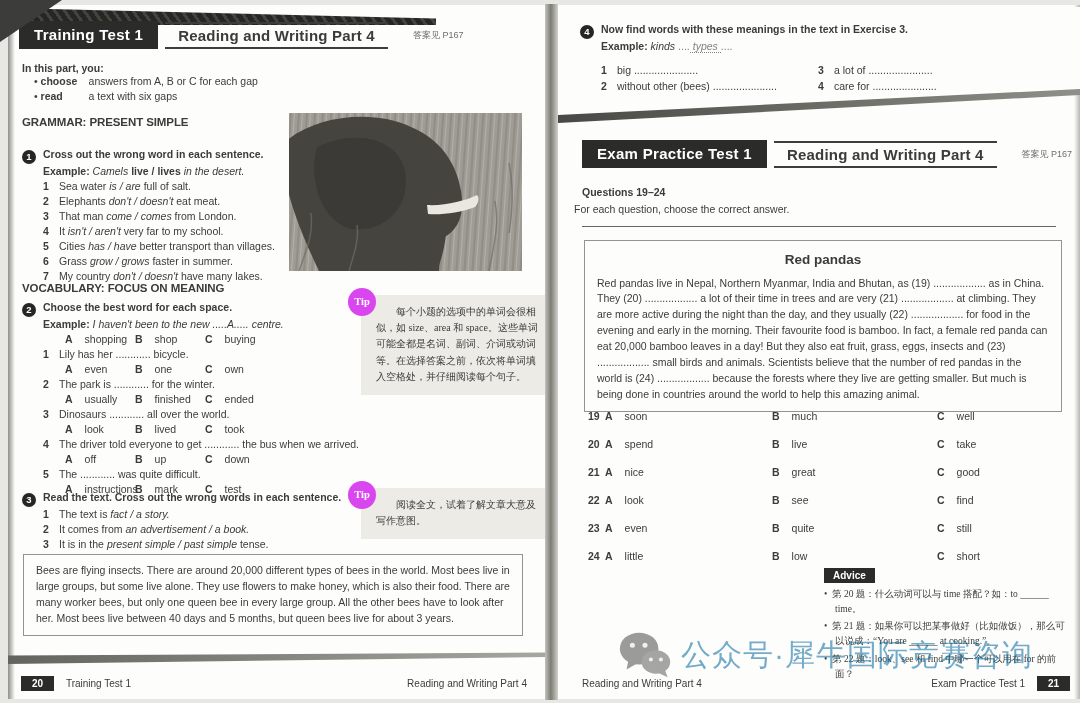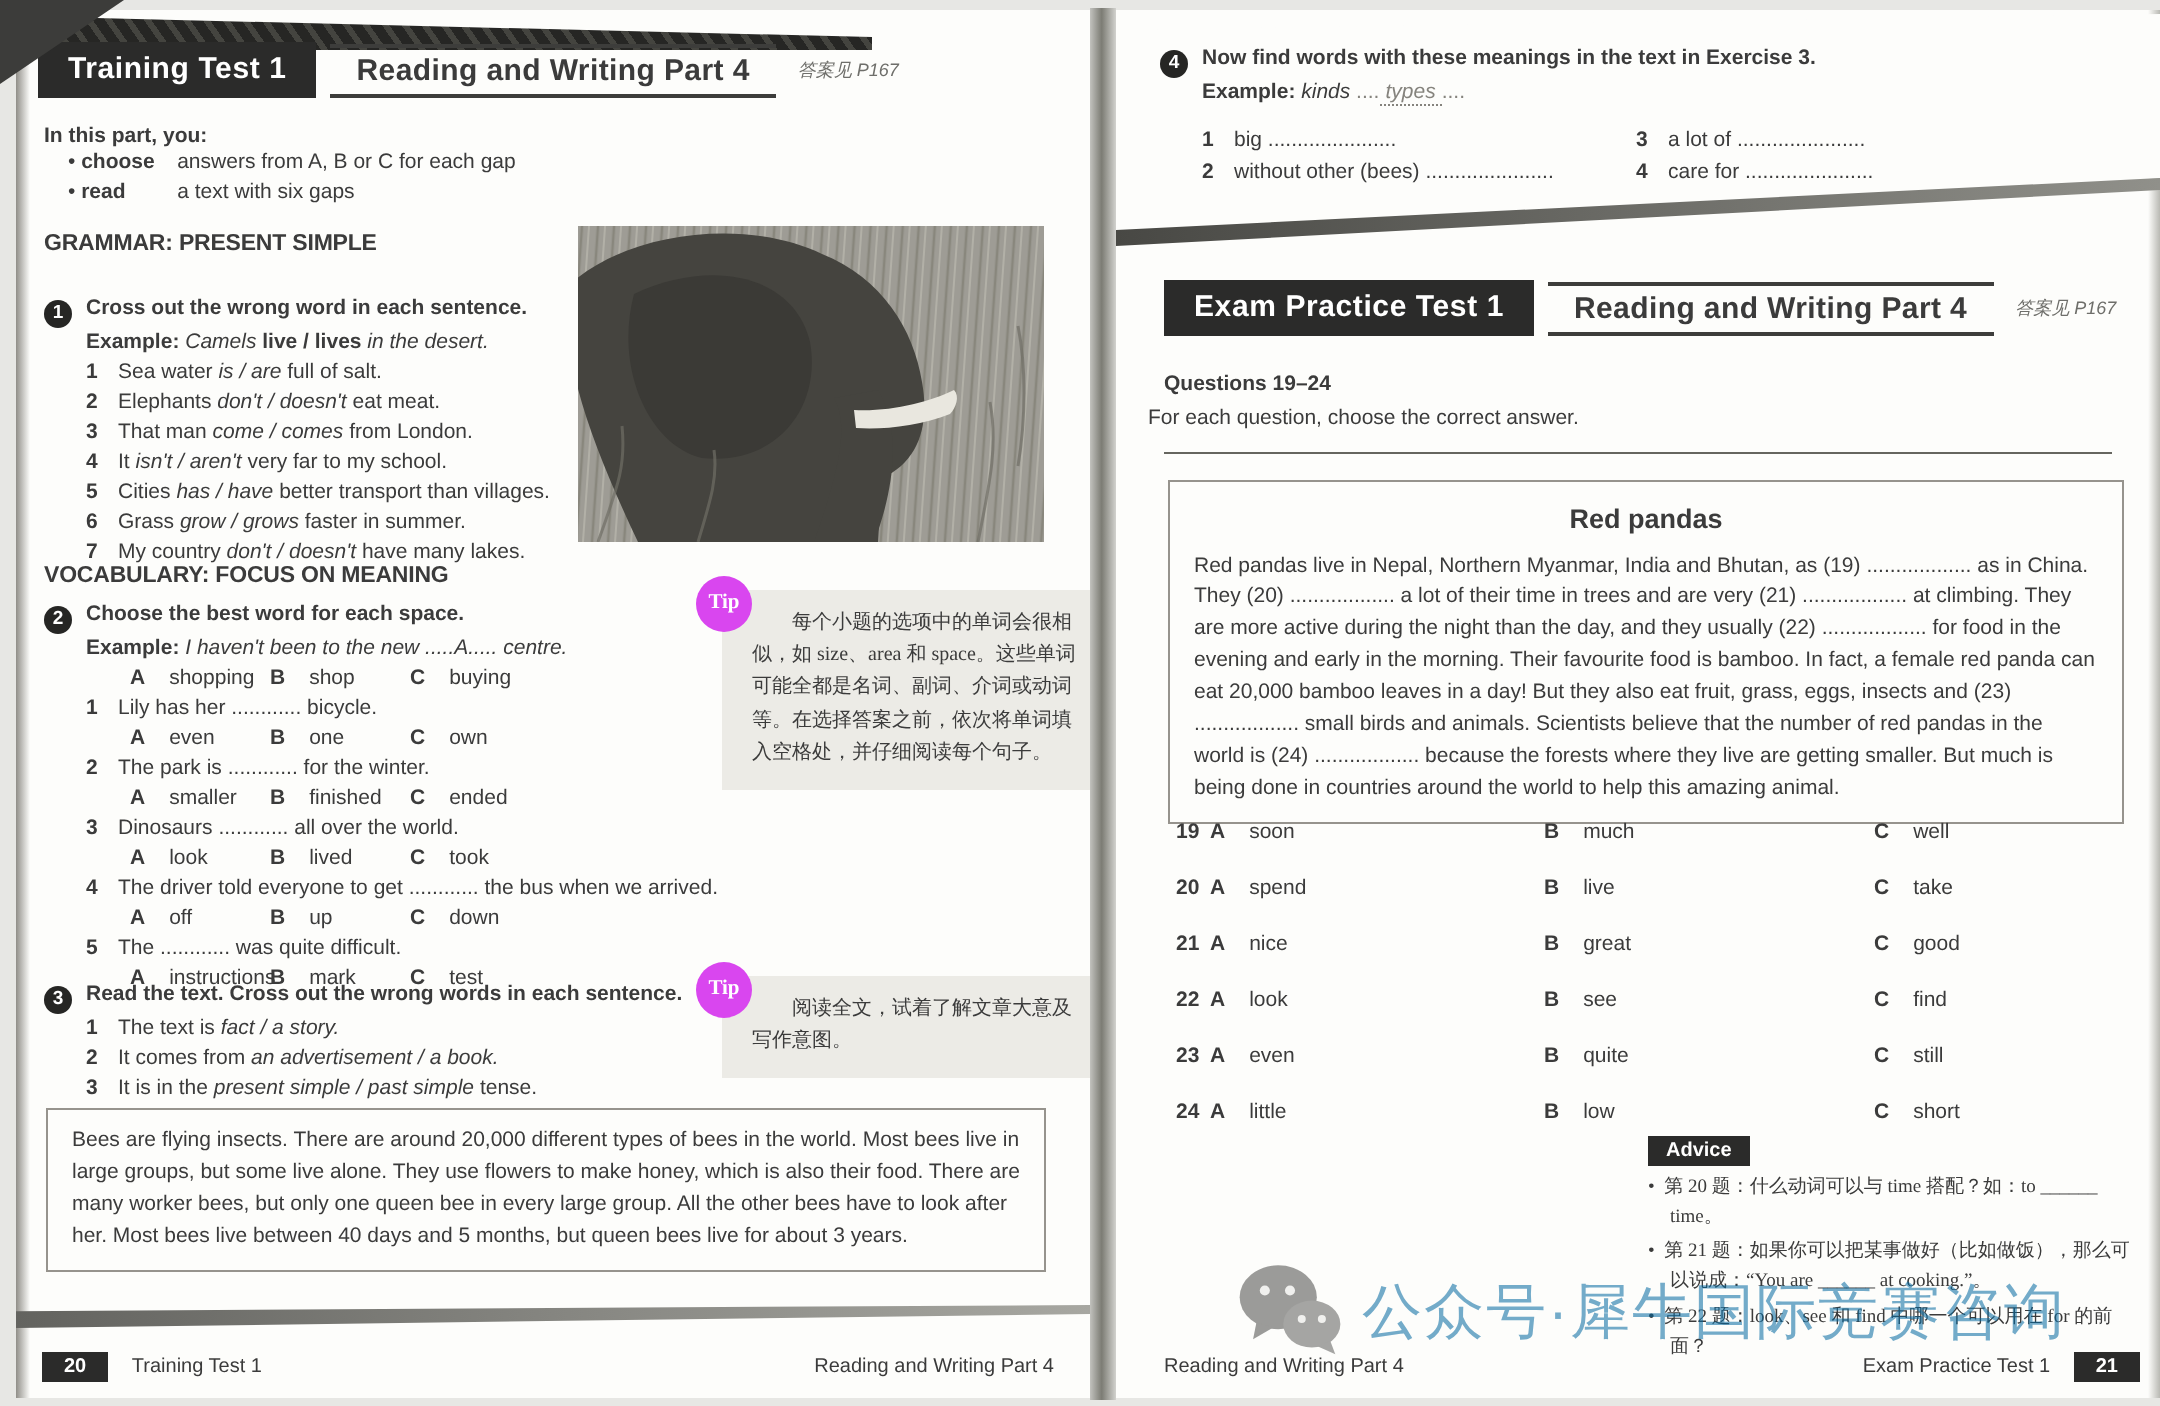--- a/index.html
+++ b/index.html
@@ -12,21 +12,21 @@
   .bx{background:#2b2b2a;color:#fff;}
   .h{font-weight:700;font-size:11.5px;letter-spacing:-.1px;}
   .n{display:inline-block;width:16px;font-weight:700;}
   .row15{line-height:15px;white-space:nowrap;}
   .cn{display:inline-block;width:14px;height:14px;border-radius:50%;background:#262624;color:#fff;
       font-size:9.5px;font-weight:700;text-align:center;line-height:14px;margin-right:7px;vertical-align:-2px;}
   .titlerow{display:flex;align-items:center;}
   .titlebox{font-size:15px;font-weight:700;padding:5px 15px 6px;letter-spacing:.3px;}
   .ruled{font-size:15px;font-weight:700;padding:3px 13px;margin-left:7px;
          border-top:2px solid #3d3d3b;border-bottom:2px solid #3d3d3b;letter-spacing:.2px;}
-  .ansref{margin-left:11px;font-size:9px;color:#6e6e6a;font-style:italic;}
+  .ansref{margin-left:25px;font-size:9px;color:#6e6e6a;}
   .tipbox{background:#ecebe6;padding:9px 10px 10px 15px;font-family:"Liberation Serif",serif;
           font-size:10px;line-height:1.62;position:absolute;}
   .tipbox .txt{display:block;text-indent:2em;}
   .tipc{position:absolute;left:-13px;top:-7px;width:28px;height:28px;border-radius:50%;
         background:#d946ef;color:#fff;font-size:10.5px;font-weight:700;text-align:center;line-height:28px;}
   .txtbox{border:1px solid #96938d;padding:8px 12px;line-height:1.52;}
   .optrow{position:relative;height:15px;line-height:15px;}
   .opt{position:absolute;white-space:nowrap;}
   .ltr{font-weight:700;margin-right:12px;}
   .pgnum{font-size:10px;font-weight:700;padding:2px 11px;}
@@ -131,21 +131,21 @@
         <span class="opt" style="left:162px;"><span class="ltr">C</span><span>buying</span></span>
       </div>
       <div class="row15" style="margin-left:21px;"><span class="n">1</span><span>Lily has her ............ bicycle.</span></div>
       <div class="optrow" style="margin-left:21px;">
         <span class="opt" style="left:22px;"><span class="ltr">A</span><span>even</span></span>
         <span class="opt" style="left:92px;"><span class="ltr">B</span><span>one</span></span>
         <span class="opt" style="left:162px;"><span class="ltr">C</span><span>own</span></span>
       </div>
       <div class="row15" style="margin-left:21px;"><span class="n">2</span><span>The park is ............ for the winter.</span></div>
       <div class="optrow" style="margin-left:21px;">
-        <span class="opt" style="left:22px;"><span class="ltr">A</span><span>smaller</span></span>
+        <span class="opt" style="left:22px;"><span class="ltr">A</span><span>usually</span></span>
         <span class="opt" style="left:92px;"><span class="ltr">B</span><span>finished</span></span>
         <span class="opt" style="left:162px;"><span class="ltr">C</span><span>ended</span></span>
       </div>
       <div class="row15" style="margin-left:21px;"><span class="n">3</span><span>Dinosaurs ............ all over the world.</span></div>
       <div class="optrow" style="margin-left:21px;">
         <span class="opt" style="left:22px;"><span class="ltr">A</span><span>look</span></span>
         <span class="opt" style="left:92px;"><span class="ltr">B</span><span>lived</span></span>
         <span class="opt" style="left:162px;"><span class="ltr">C</span><span>took</span></span>
       </div>
       <div class="row15" style="margin-left:21px;"><span class="n">4</span><span>The driver told everyone to get ............ the bus when we arrived.</span></div>

